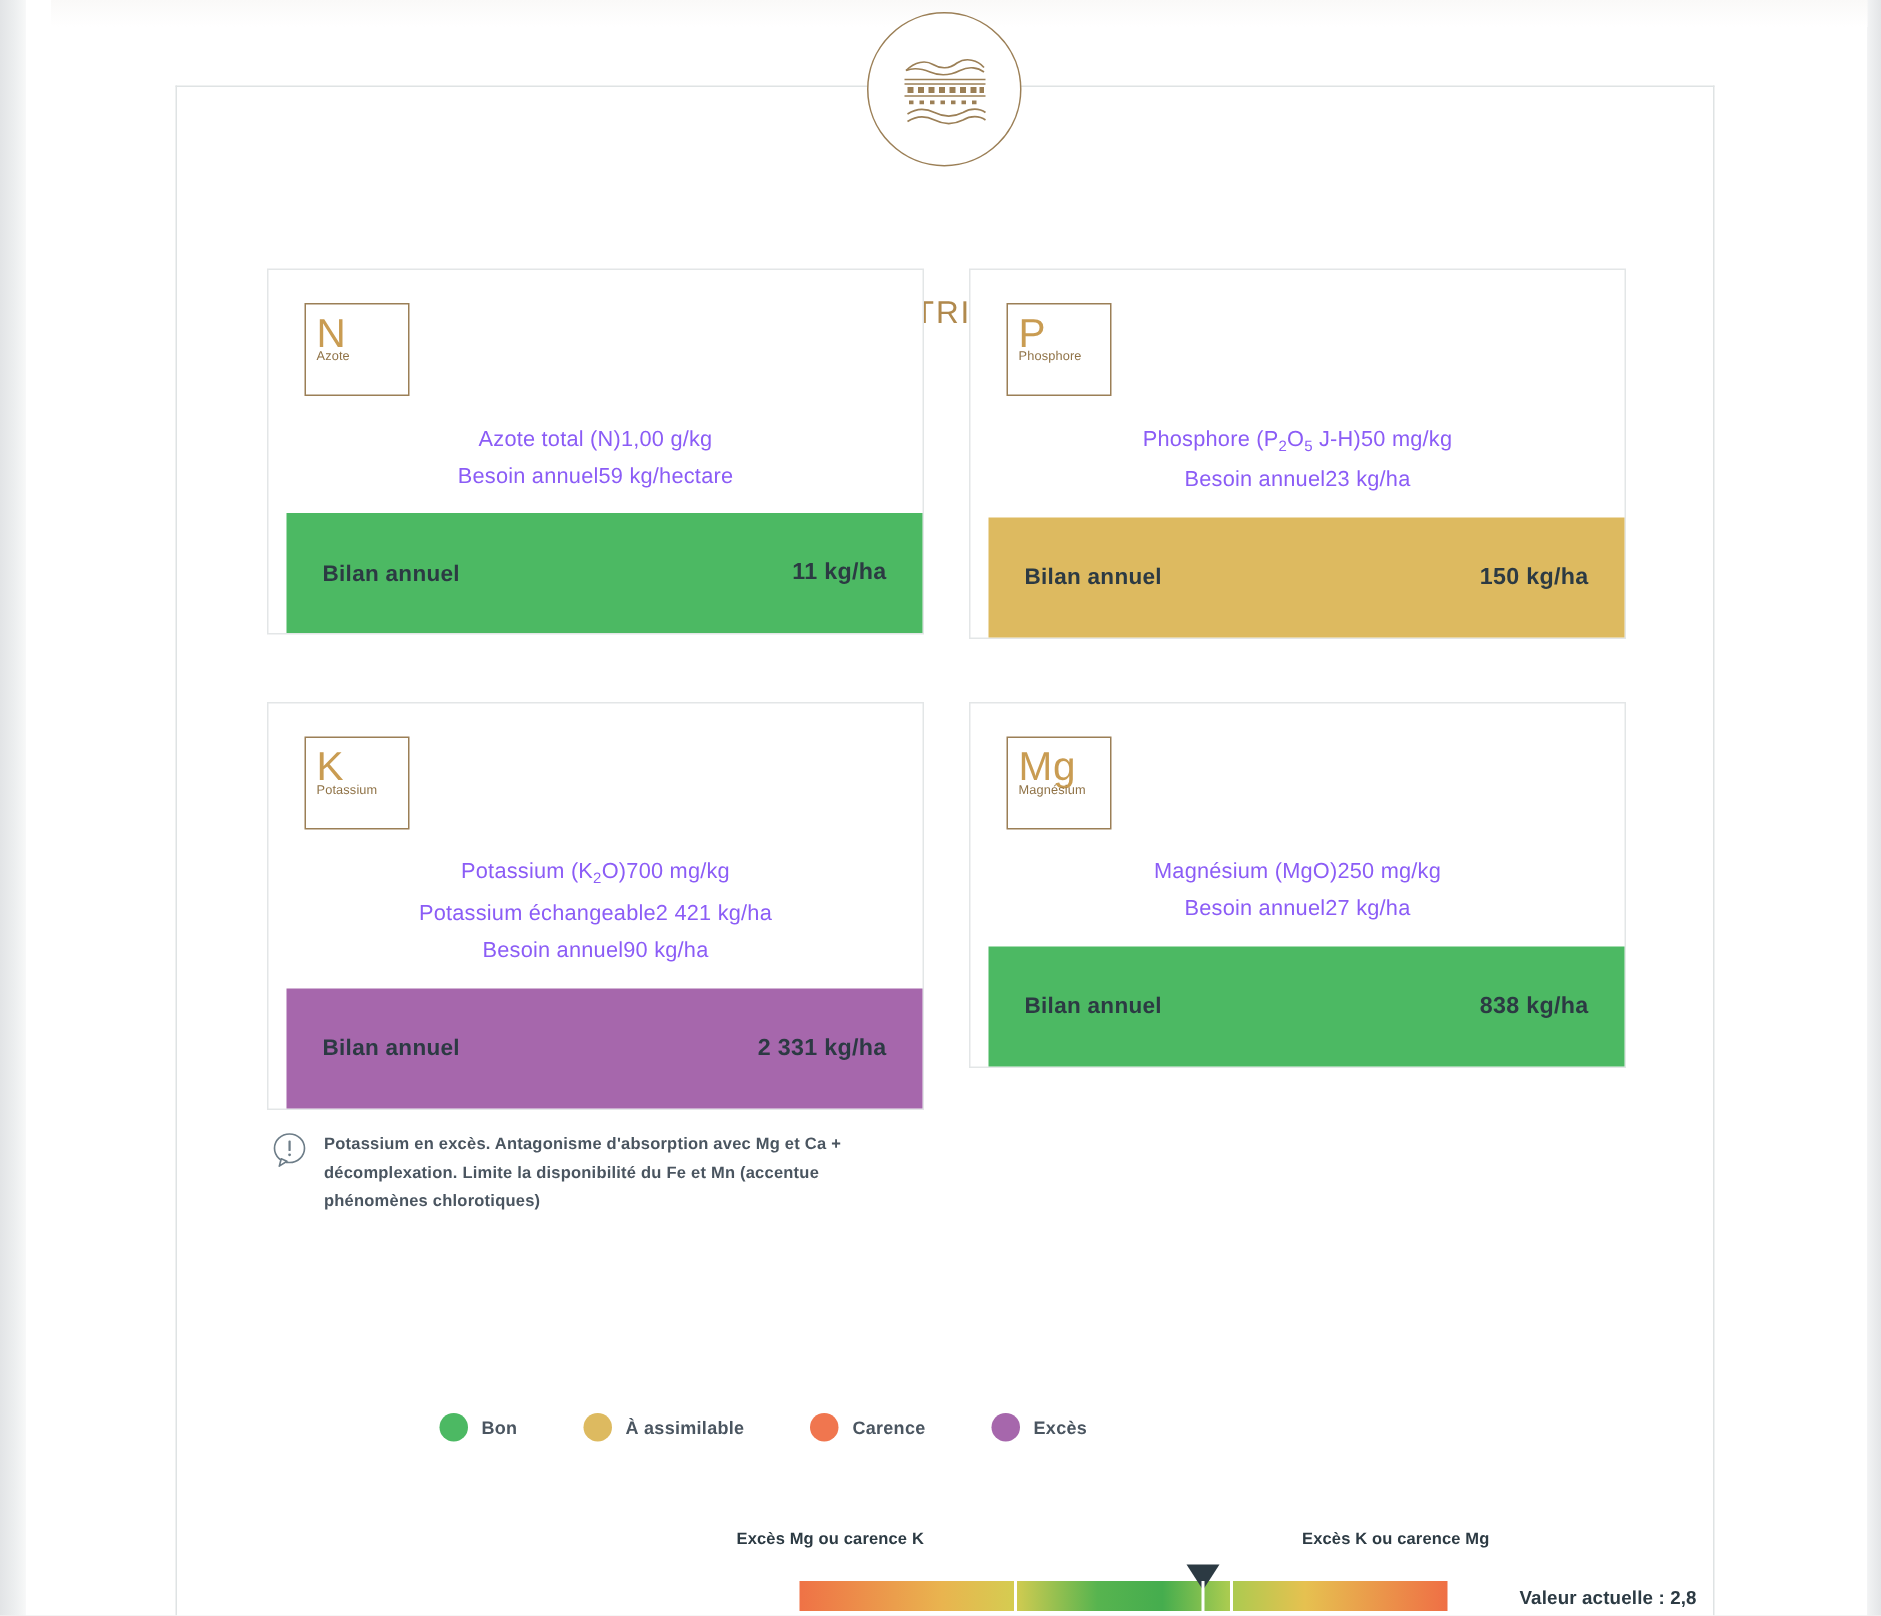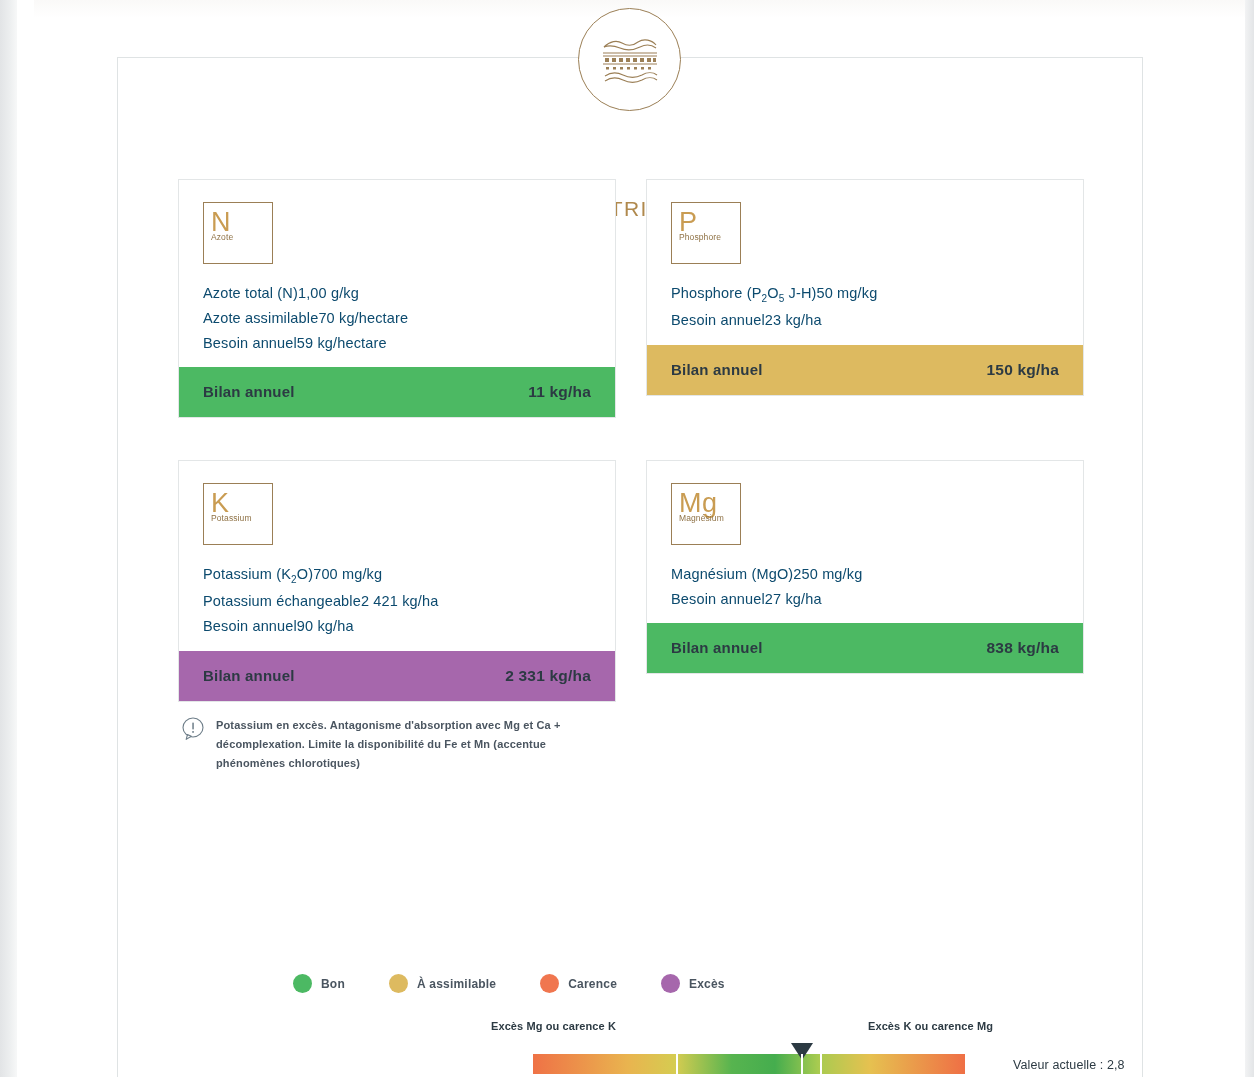--- a/index.html
+++ b/index.html
@@ -135,39 +135,41 @@
   .elem-name {
     font-size: 8.5px;
     color: #8f7246;
     line-height: 10px;
     margin-top: -3px;
     letter-spacing: 0.1px;
   }
 
   .stat-row {
     display: flex;
-    justify-content: flex-start;
+    justify-content: center;
     align-items: baseline;
     font-size: 14.5px;
-    color: #0c4a6e;
+    color: #8b5cf6;
     padding: 4.5px 0;
     letter-spacing: 0.15px;
   }
   .stat-label { white-space: nowrap; }
   .stat-value { white-space: nowrap; }
   .stat-row sub { font-size: 10px; }
 
   .bilan-bar {
     display: flex;
     justify-content: space-between;
-    padding: 16px 24px;
+    align-items: center;
+    padding: 31px 24px;
     font-size: 15px;
     font-weight: bold;
     color: #2c3a43;
     letter-spacing: 0.2px;
+    margin-left: 12px;
   }
   .bilan-bar .bilan-value { font-size: 15.5px; }
 
   
   .note {
     display: flex;
     align-items: flex-start;
     gap: 11px;
     margin-top: 14px;
     padding-left: 4px;
@@ -181,21 +183,21 @@
     letter-spacing: 0.15px;
     max-width: 410px;
   }
 
   .spacer-row { height: 42px; }
 
   
   .legend {
     position: absolute;
     left: 175px;
-    top: 916px;
+    top: 884px;
     display: flex;
     align-items: center;
   }
   .legend-item {
     display: flex;
     align-items: center;
     gap: 9px;
     margin-right: 44px;
   }
   .legend-dot {
@@ -281,21 +283,21 @@
     top: 6px;
     width: 2px;
     height: 20px;
     background: #ffffff;
   }
   .current-value {
     position: absolute;
     left: 640px;
     top: 38px;
     font-size: 12.5px;
-    font-weight: normal;
+    font-weight: bold;
     color: #2c3a43;
     white-space: nowrap;
     letter-spacing: 0.1px;
   }
 </style>
 </head>
 <body>
 
 <div id="page-root">
 
@@ -316,24 +318,20 @@
         <div class="card-col">
           <div class="nutrient-card">
             <div class="card-body">
               <div class="elem-box">
                 <div class="elem-symbol">N</div>
                 <div class="elem-name">Azote</div>
               </div>
               <div class="stat-row">
                 <span class="stat-label">Azote total (N)</span>
                 <span class="stat-value">1,00 g/kg</span>
-              </div>
-              <div class="stat-row">
-                <span class="stat-label">Azote assimilable</span>
-                <span class="stat-value">70 kg/hectare</span>
               </div>
               <div class="stat-row">
                 <span class="stat-label">Besoin annuel</span>
                 <span class="stat-value">59 kg/hectare</span>
               </div>
             </div>
             <div class="bilan-bar" style="background: rgb(76, 185, 99);">
               <span>Bilan annuel</span>
               <span class="bilan-value">11 kg/ha</span>
             </div>

